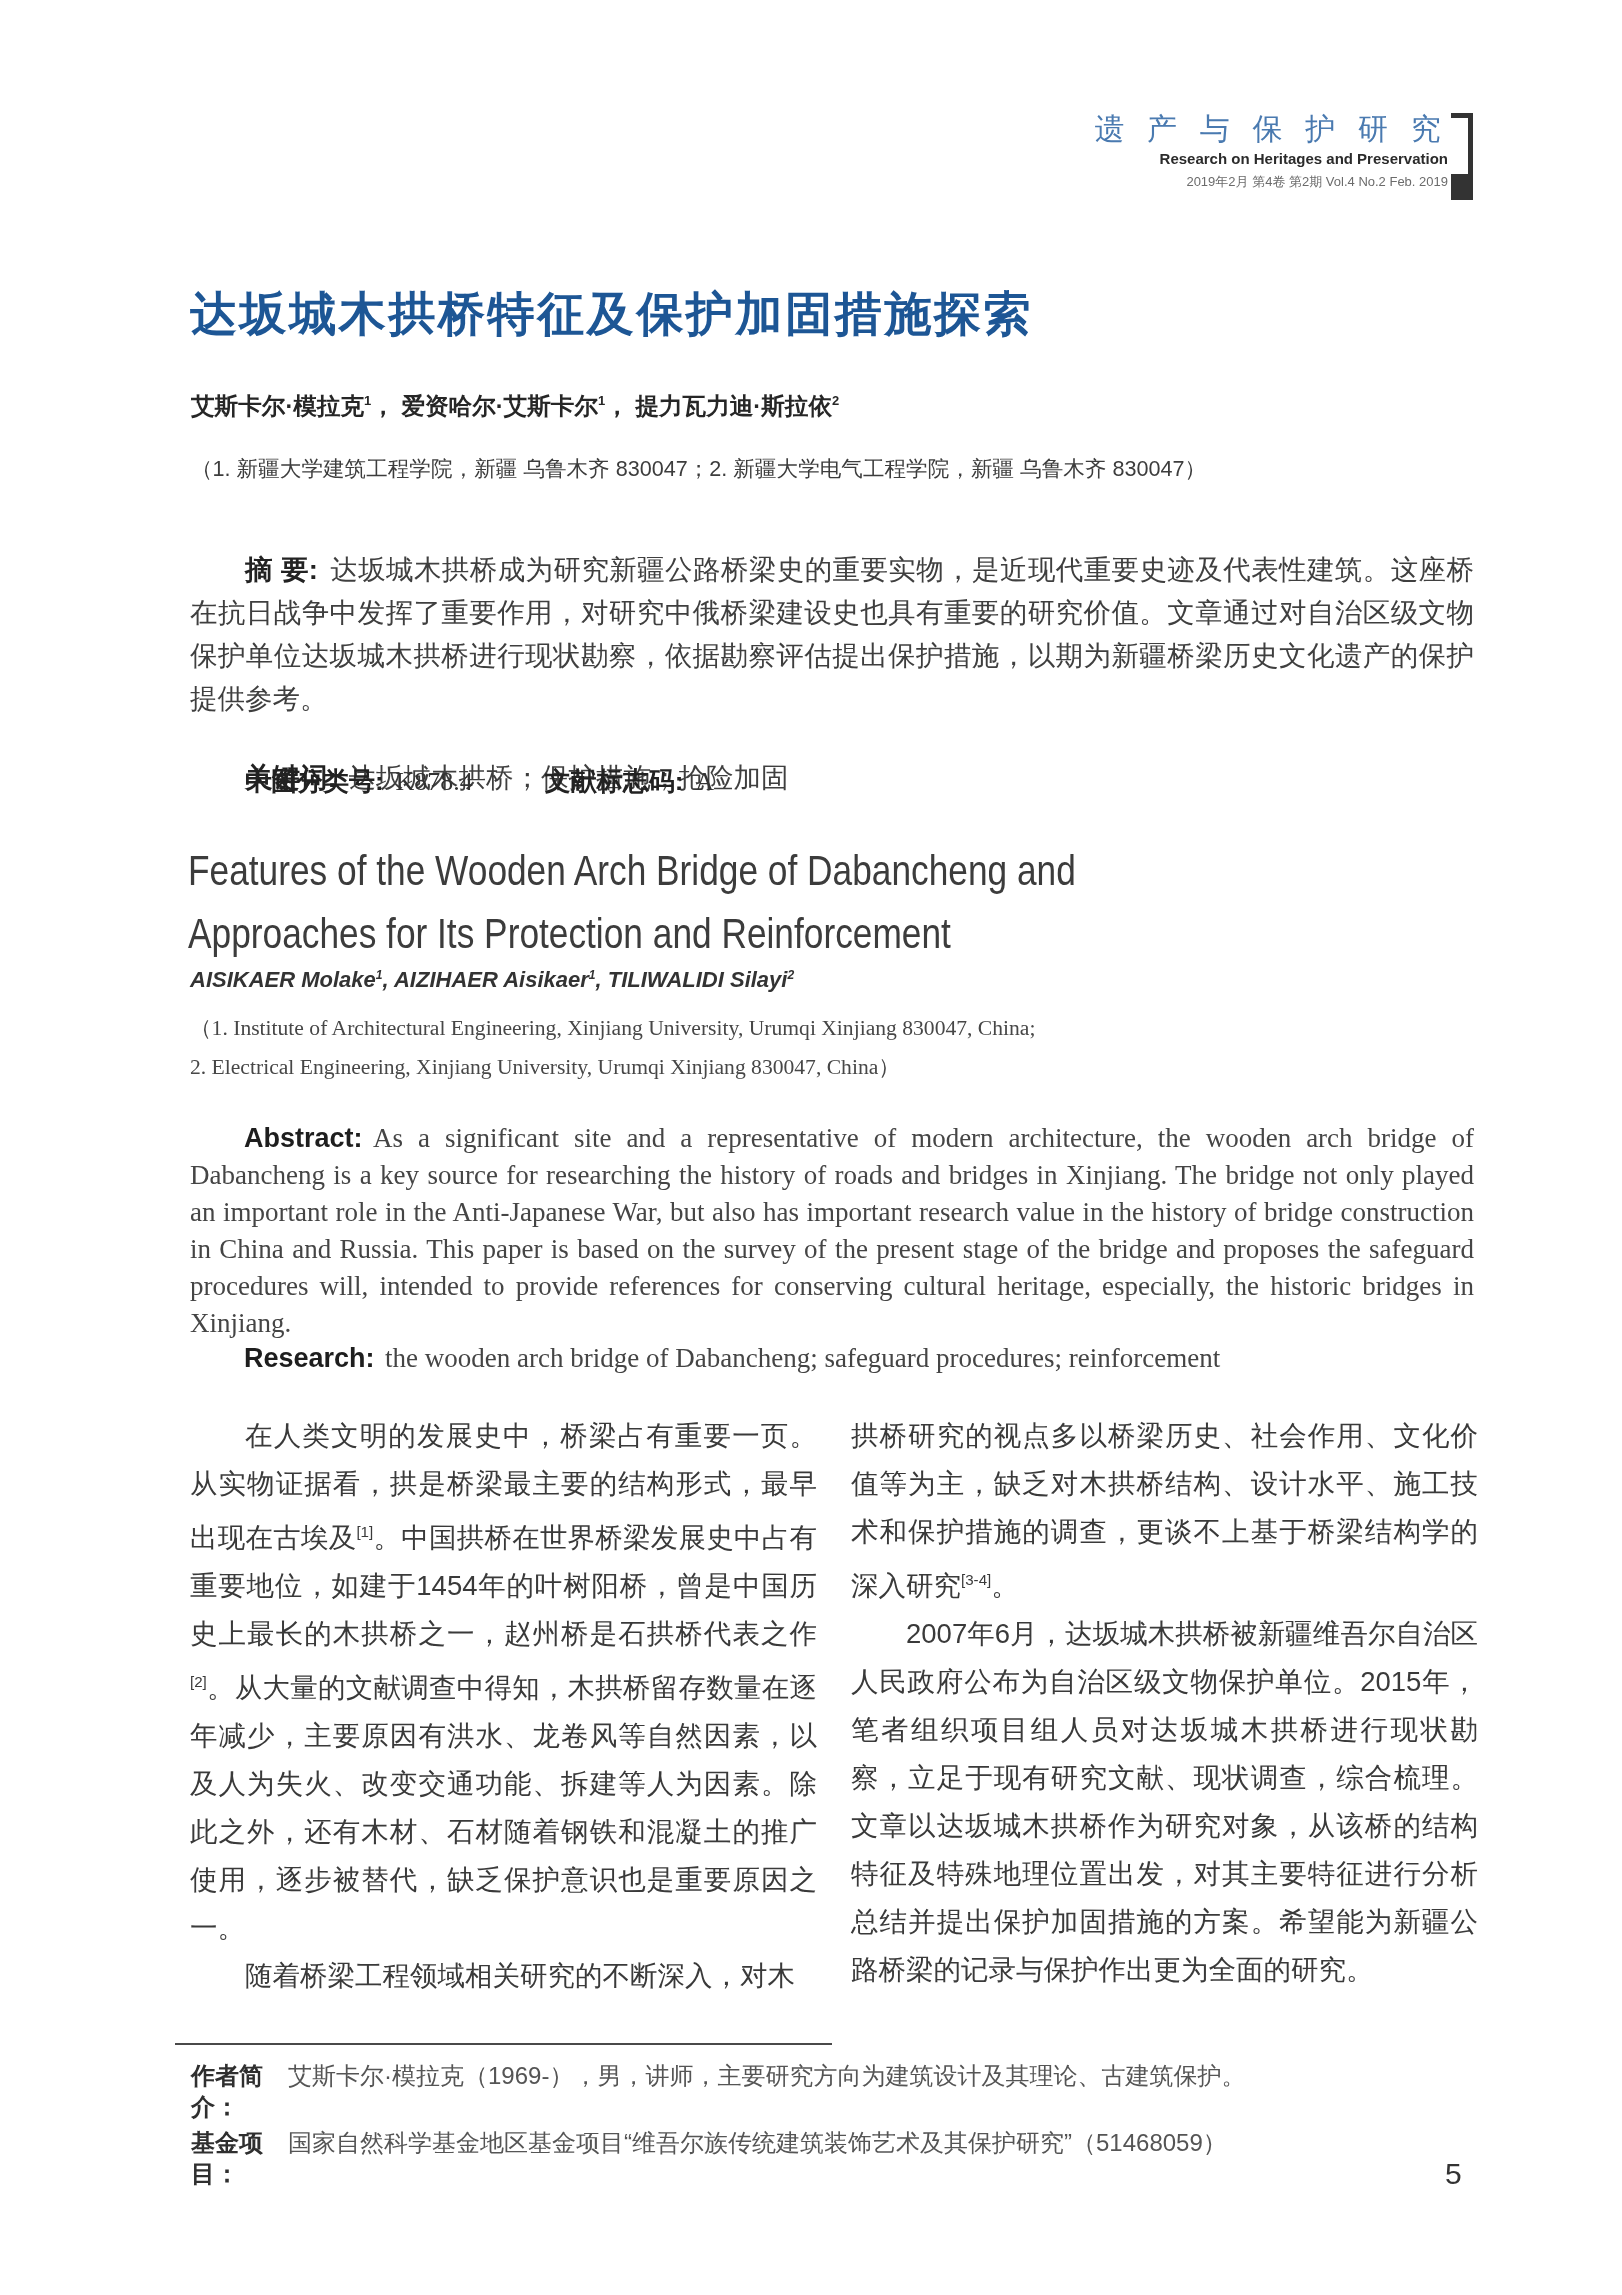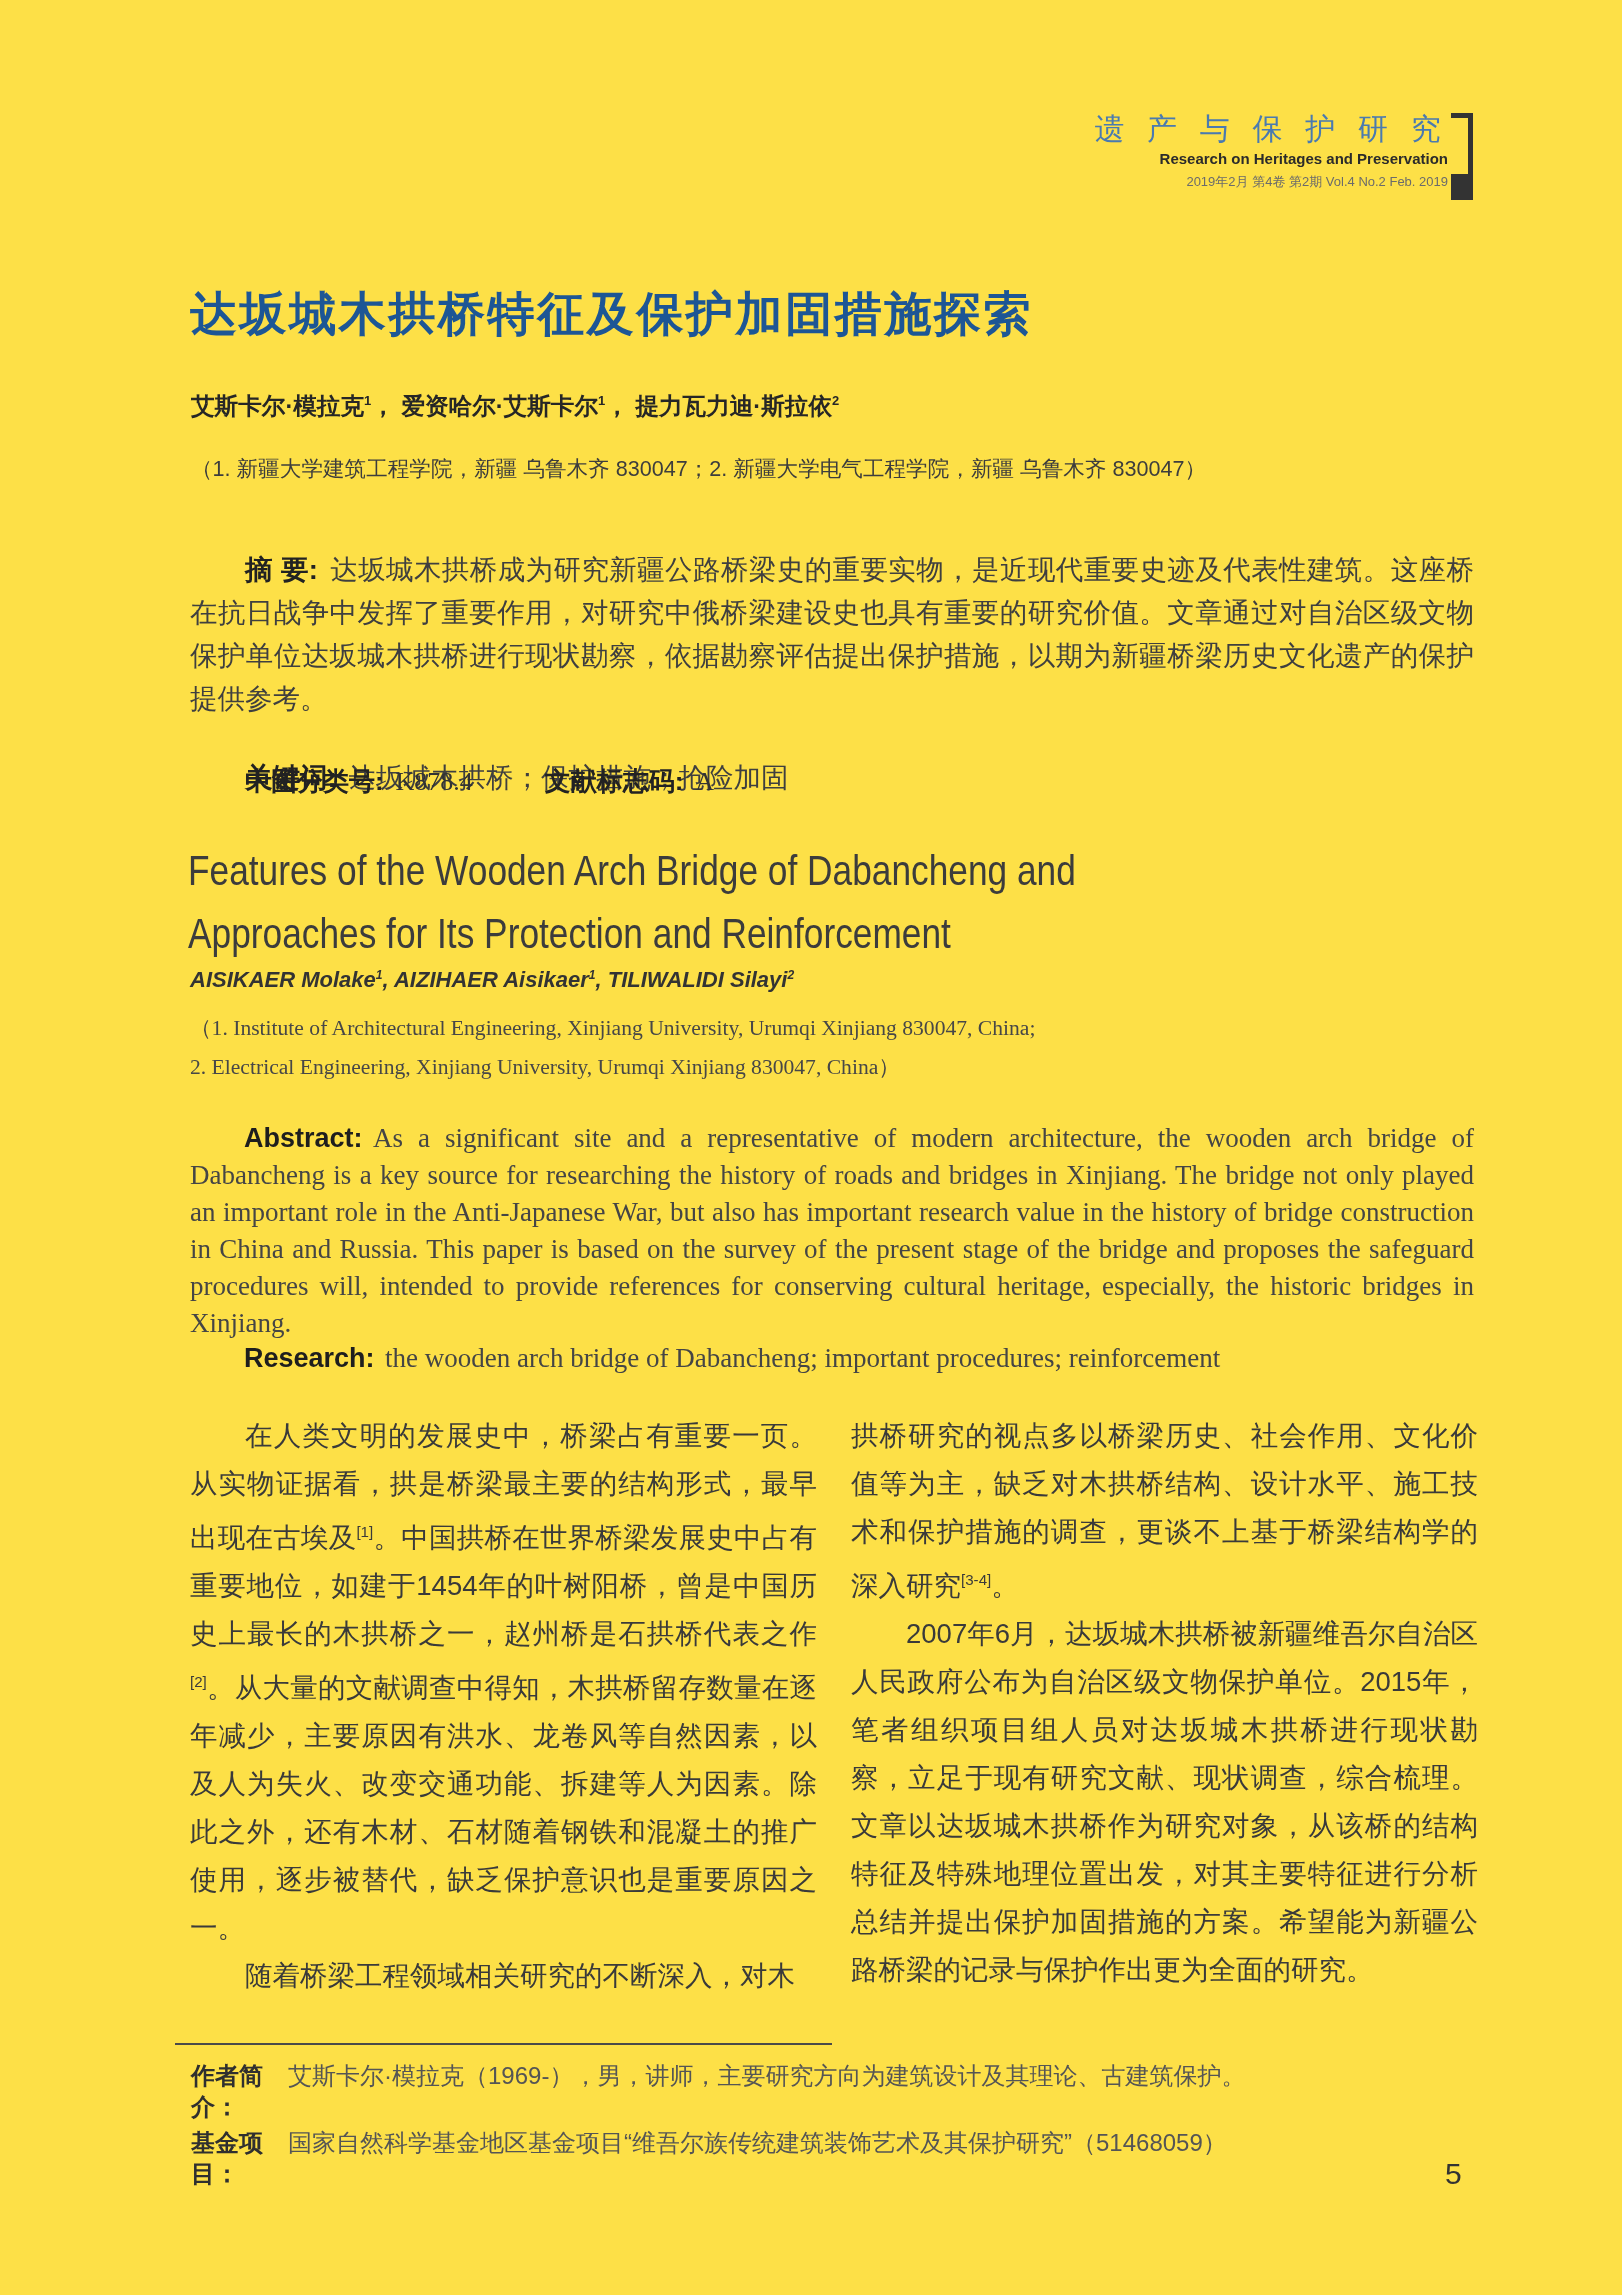--- a/index.html
+++ b/index.html
@@ -1,19 +1,19 @@
 <!DOCTYPE html>
 <html style="font-size:10.5px"><head>
 <meta charset="utf-8">
 <style>
   html,body{margin:0;padding:0;background:#e8e8e8;}
   .page{
     position:relative;
     width:1623px;height:2295px;
-    background:#fde047;
+    background:#ffffff;
     font-family:"Liberation Sans","DejaVu Sans",sans-serif;
     color:#3a3a3a;
     overflow:hidden;
   }
   
   .masthead{position:absolute;top:110px;right:175px;text-align:right;}
   .m-cn{font-size:30px;letter-spacing:7.2px;color:#4a7ab0;font-weight:400;line-height:37px;}
   .m-en{font-size:15px;font-weight:bold;color:#2b2b2b;line-height:22px;margin-top:1.3px;}
   .m-issue{font-size:13px;color:#6b6b6b;line-height:19.6px;margin-top:1.3px;}
   .bracket{position:absolute;top:113px;left:1451px;width:17px;height:81px;
@@ -110,21 +110,21 @@
   <div class="affil-en">
     <div>（1. Institute of Architectural Engineering, Xinjiang University, Urumqi Xinjiang 830047, China;</div>
     <div>2. Electrical Engineering, Xinjiang University, Urumqi Xinjiang 830047, China）</div>
   </div>
 
   <p class="abs-en">
     <span class="lbl-en">Abstract:</span><span>As a significant site and a representative of modern architecture, the wooden arch bridge of Dabancheng is a key source for researching the history of roads and bridges in Xinjiang. The bridge not only played an important role in the Anti-Japanese War, but also has important research value in the history of bridge construction in China and Russia. This paper is based on the survey of the present stage of the bridge and proposes the safeguard procedures will, intended to provide references for conserving cultural heritage, especially, the historic bridges in Xinjiang.</span>
   </p>
 
   <p class="kw-en">
-    <span class="lbl-en">Research:</span><span>the wooden arch bridge of Dabancheng; important procedures; reinforcement</span>
+    <span class="lbl-en">Research:</span><span>the wooden arch bridge of Dabancheng; safeguard procedures; reinforcement</span>
   </p>
 
   <section class="col left">
     <p class="refsup">在人类文明的发展史中，桥梁占有重要一页。从实物证据看，拱是桥梁最主要的结构形式，最早出现在古埃及<sup>[1]</sup>。中国拱桥在世界桥梁发展史中占有重要地位，如建于1454年的叶树阳桥，曾是中国历史上最长的木拱桥之一，赵州桥是石拱桥代表之作<sup>[2]</sup>。从大量的文献调查中得知，木拱桥留存数量在逐年减少，主要原因有洪水、龙卷风等自然因素，以及人为失火、改变交通功能、拆建等人为因素。除此之外，还有木材、石材随着钢铁和混凝土的推广使用，逐步被替代，缺乏保护意识也是重要原因之一。</p>
     <p>随着桥梁工程领域相关研究的不断深入，对木</p>
   </section>
 
   <section class="col right">
     <p class="refsup noindent">拱桥研究的视点多以桥梁历史、社会作用、文化价值等为主，缺乏对木拱桥结构、设计水平、施工技术和保护措施的调查，更谈不上基于桥梁结构学的深入研究<sup>[3-4]</sup>。</p>
     <p>2007年6月，达坂城木拱桥被新疆维吾尔自治区人民政府公布为自治区级文物保护单位。2015年，笔者组织项目组人员对达坂城木拱桥进行现状勘察，立足于现有研究文献、现状调查，综合梳理。文章以达坂城木拱桥作为研究对象，从该桥的结构特征及特殊地理位置出发，对其主要特征进行分析总结并提出保护加固措施的方案。希望能为新疆公路桥梁的记录与保护作出更为全面的研究。</p>

